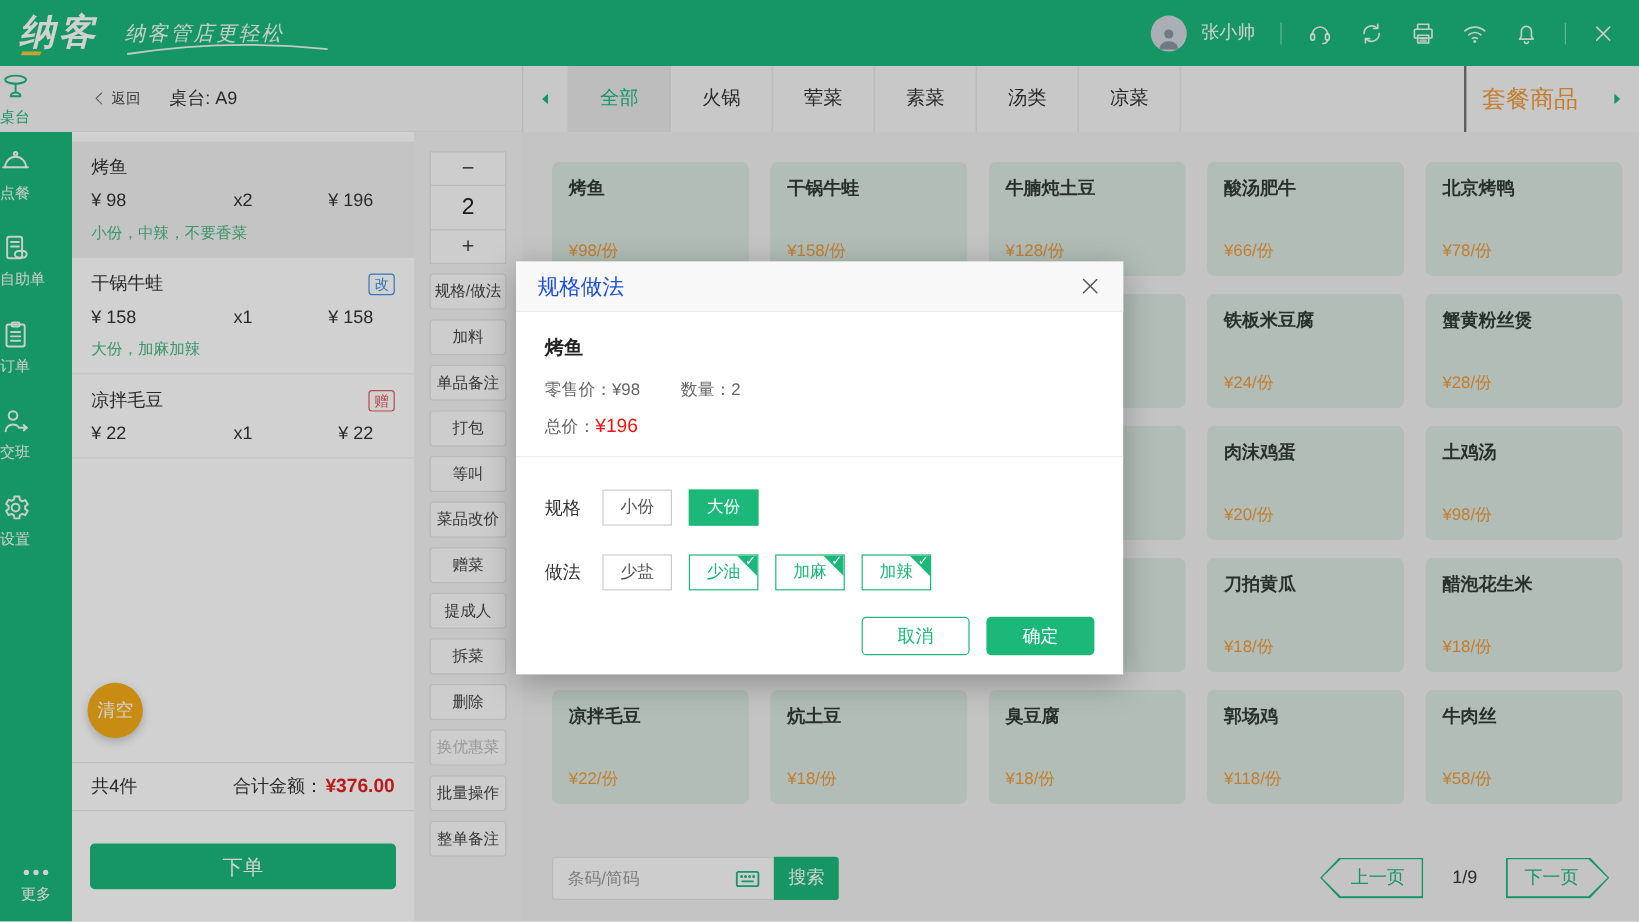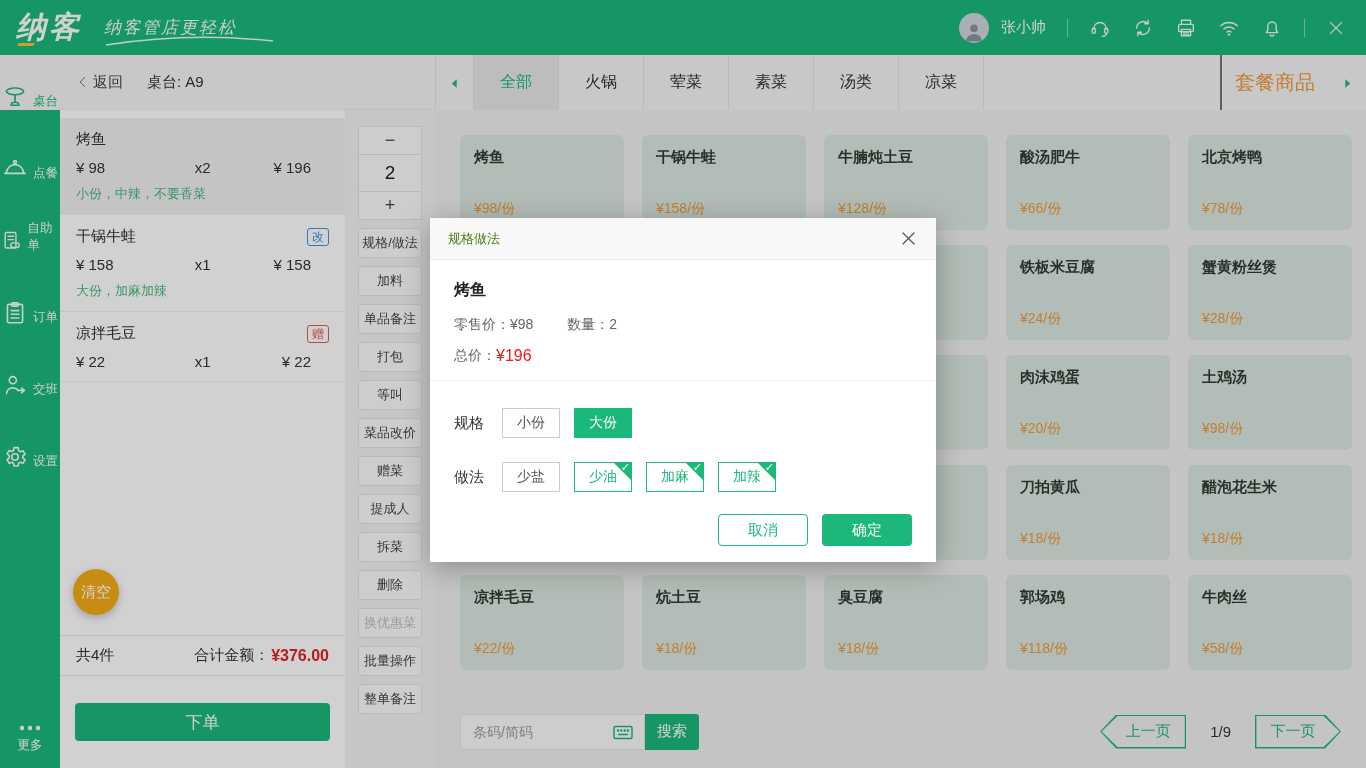--- a/index.html
+++ b/index.html
@@ -32,34 +32,34 @@
           display:flex;align-items:flex-end;justify-content:center}
   .avatar svg{width:22px;height:22px;fill:#8a94a0;stroke:none}
   .username{color:#fff;font-size:15px;margin-left:-9px}
   .hsep{width:1px;height:18px;background:rgba(255,255,255,.45)}
   .hicon{width:22px;height:22px;color:rgba(255,255,255,.93);cursor:pointer}
   .hicon.close{width:20px;height:20px}
 
   
   .sidebar{position:absolute;left:0;top:55px;width:60px;bottom:0;background:var(--green);
            display:flex;flex-direction:column;z-index:9}
-  .side-item{height:72px;display:flex;flex-direction:row;align-items:flex-end;
+  .side-item{height:72px;display:flex;flex-direction:column;align-items:flex-start;
              justify-content:center;gap:5px;color:rgba(255,255,255,.95);cursor:pointer}
   .side-item .icon{width:26px;height:26px}
   .side-item .lbl{font-size:12.5px}
   .side-item.active{height:55px;background:#f5f5f5;color:var(--green)}
   .side-more{margin-top:auto;height:70px;padding-bottom:14px;display:flex;flex-direction:column;
              align-items:center;justify-content:flex-end;gap:5px;color:#fff;cursor:pointer}
   .side-more .icon{width:24px;height:12px}
   .side-more .lbl{font-size:12.5px}
 
   
   .toolbar{position:absolute;left:60px;top:55px;width:375px;height:55px;background:#f5f5f5;
            display:flex;align-items:center;border-bottom:1px solid #ececec}
-  .back{display:flex;align-items:center;gap:3px;margin-left:16px;font-size:15px;color:#444;cursor:pointer}
+  .back{display:flex;align-items:center;gap:3px;margin-left:16px;font-size:12px;color:#444;cursor:pointer}
   .back .icon{width:14px;height:14px;color:#666}
   .table-label{margin-left:24px;font-size:15px;color:#333}
 
   
   .tabbar{position:absolute;left:435px;top:55px;right:0;height:55px;background:#f5f5f5;
           display:flex;align-items:stretch;border-left:1px solid #e2e2e2}
   .tab-arrow{width:38px;display:flex;align-items:center;justify-content:center;
              color:var(--green);border-right:1px solid #e3e3e3;cursor:pointer}
   .tab-arrow.right{border-right:none;border-left:0}
   .tab-arrow .icon{width:13px;height:13px}
@@ -143,21 +143,21 @@
   .page-btn.prev .txt{margin-left:10px}
   .page-btn.next .txt{margin-right:10px}
   .page-num{font-size:15px;color:#333}
 
   
   .mask{position:absolute;inset:0;background:rgba(0,0,0,.18);z-index:30}
   .modal{position:absolute;left:430px;top:218px;width:506px;height:344px;background:#fff;z-index:40;
          box-shadow:0 6px 26px rgba(0,0,0,.28);display:flex;flex-direction:column}
   .modal-head{height:42px;background:#f8f8f8;border-bottom:1px solid #ececec;display:flex;
               align-items:center;padding:0 18px;flex:none}
-  .modal-title{font-size:13px;color:#4d7c0f}
+  .modal-title{font-size:18px;color:#1d4ed8}
   .modal-close{margin-left:auto;width:19px;height:19px;color:#555;cursor:pointer}
   .modal-body{padding:20px 24px 0;flex:1}
   .m-dish{font-size:16px;font-weight:bold;color:#222}
   .m-info{margin-top:15px;font-size:14px;color:#666;display:flex;gap:34px}
   .m-total{margin-top:13px;font-size:14px;color:#666;display:flex;align-items:center}
   .m-total-val{color:#f21515;font-size:16px}
   .m-divider{margin:15px -24px 0;border-top:1px solid #efefef}
   .opt-row{display:flex;align-items:center;margin-top:24px}
   .opt-row.first{margin-top:27px}
   .opt-label{width:48px;font-size:15px;color:#333;flex:none}

